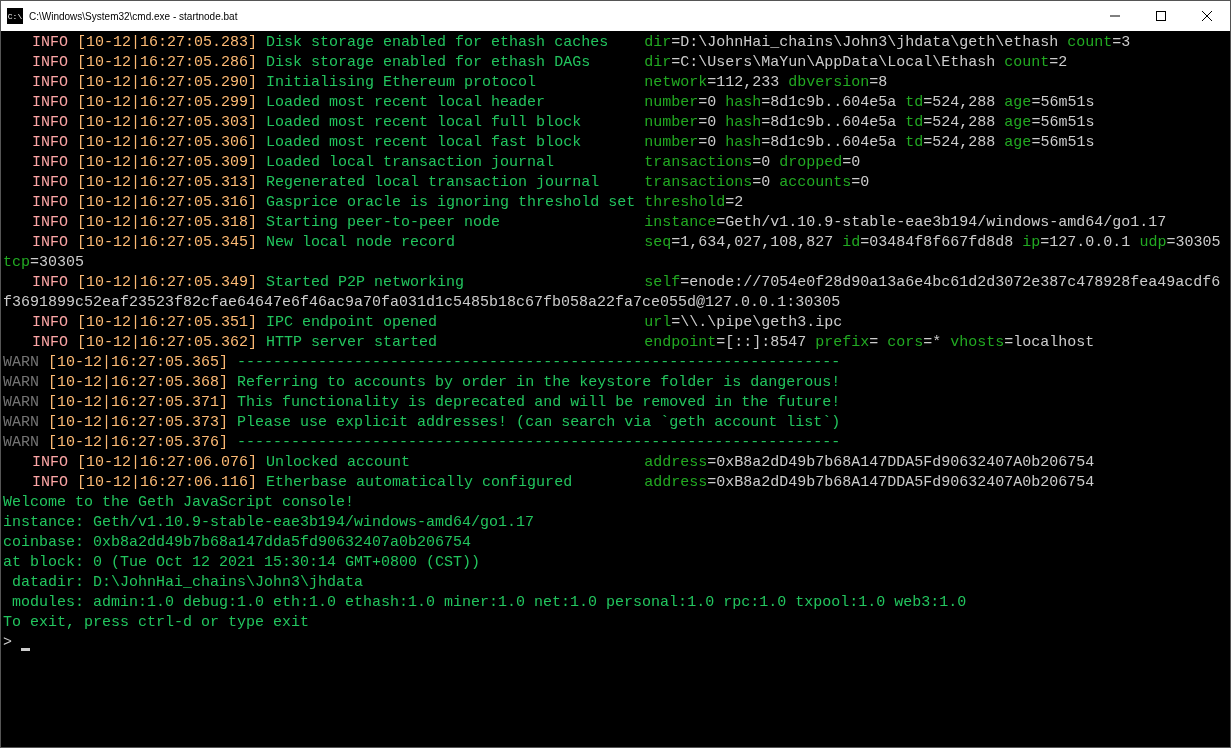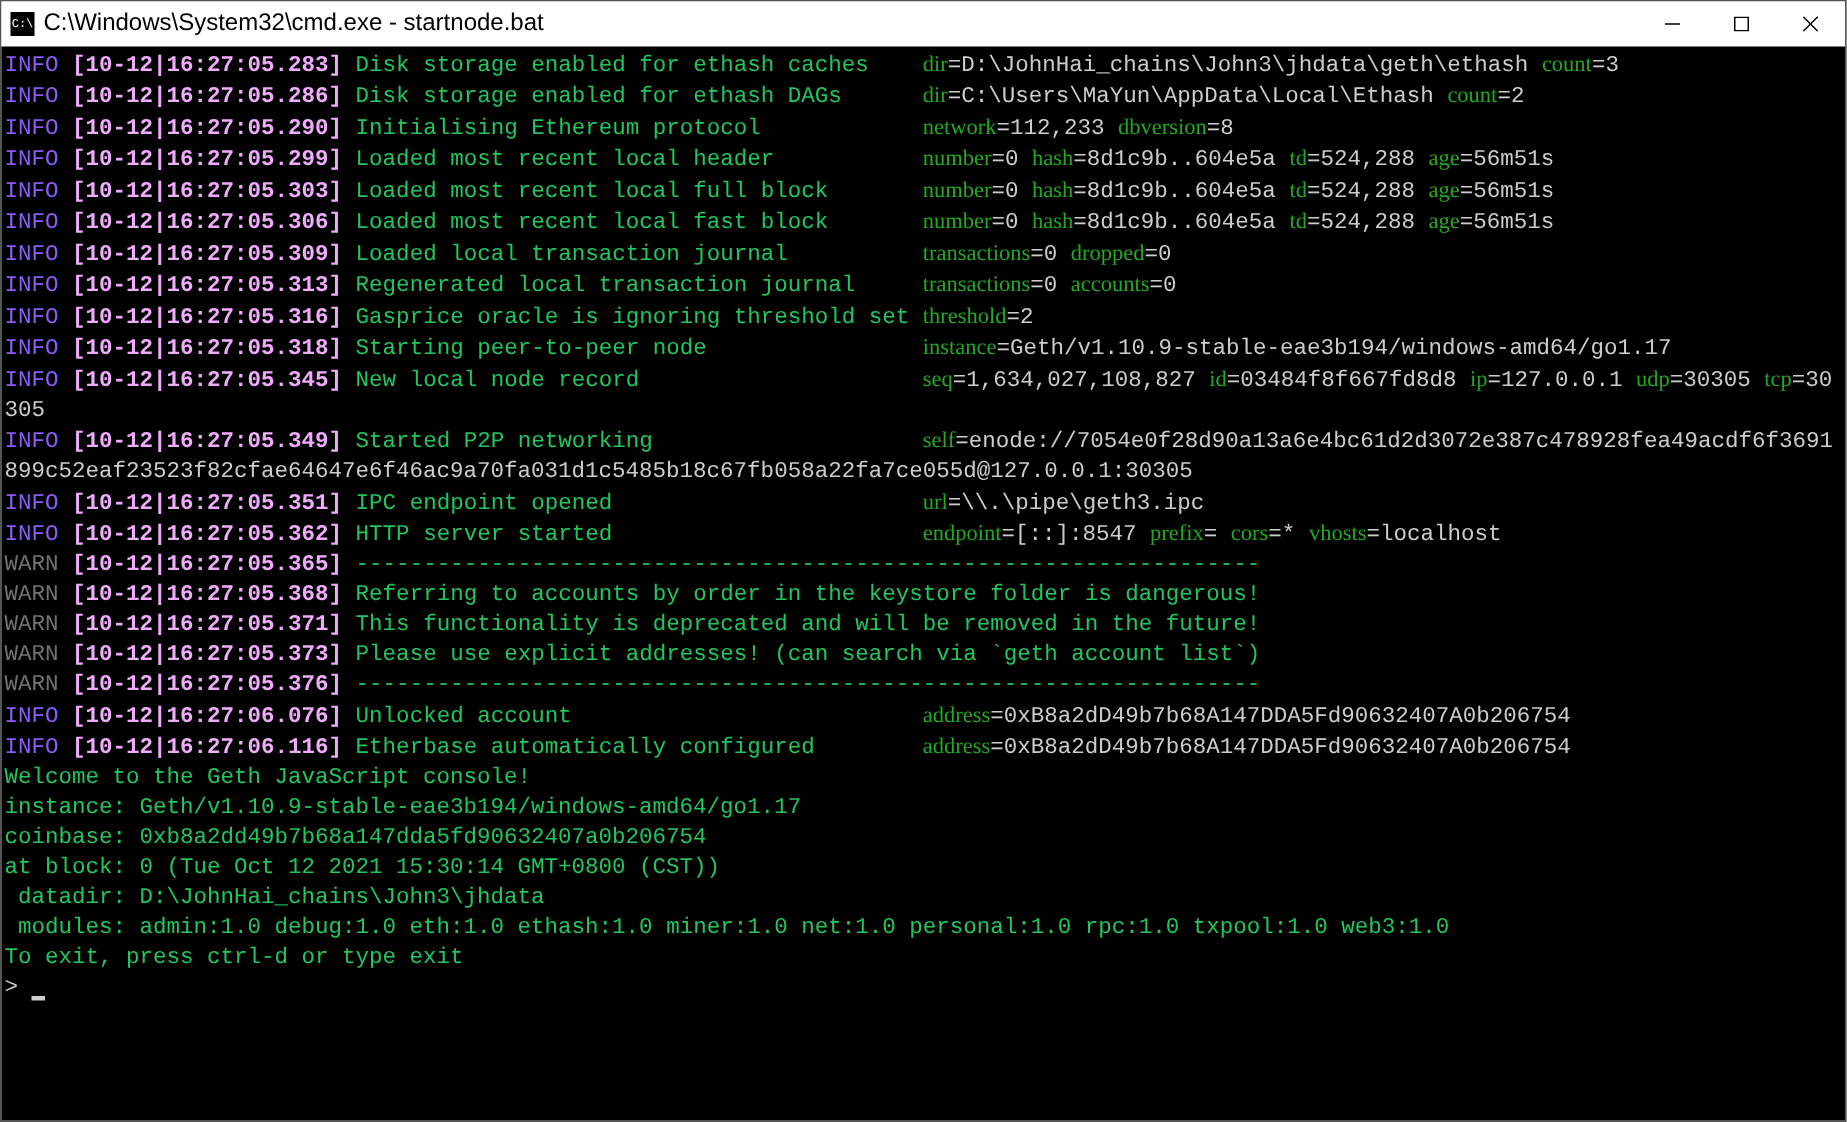--- a/index.html
+++ b/index.html
@@ -33,21 +33,21 @@
   display: inline-flex;
   align-items: center;
   justify-content: center;
   font-size: 8px;
   background: #000;
   color: #fff;
 }
 .titlebar-text {
   flex: 1;
   font-family: "Segoe UI", Tahoma, sans-serif;
-  font-size: 16px;
+  font-size: 10px;
   color: #000;
 }
 .titlebar-controls {
   display: flex;
   height: 100%;
 }
 .titlebar-btn {
   width: 46px;
   height: 100%;
   display: flex;
@@ -62,25 +62,25 @@
   flex: 1;
   background: #000;
   color: #ccc;
   padding: 2px 2px;
   overflow: hidden;
   line-height: 20px;
   white-space: pre;
   font-family: Consolas, "Courier New", monospace;
 }
 .ln { display: block; }
-.info { color: #8b5cf6; }
+.info { color: #fca5a5; margin-left: 29px; }
 .warn { color: #737373; }
-.ts   { color: #f0abfc; font-weight: bold; }
+.ts   { color: #fdba74; }
 .msg  { color: #22c55e; }
-.key  { color: #22aa22; font-family: Liberation Serif, serif; }
+.key  { color: #22aa22; }
 .val  { color: #cccccc; }
 .prompt { color: #cccccc; }
 .cursor {
   display: inline-block;
   width: 9px;
   height: 3px;
   background: #ccc;
   vertical-align: bottom;
   margin-bottom: 2px;
 }

